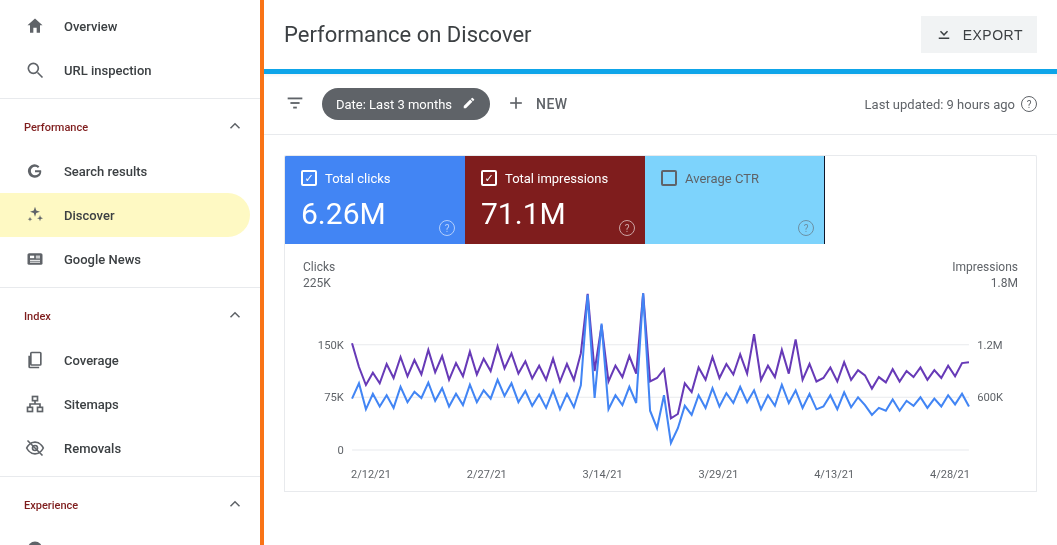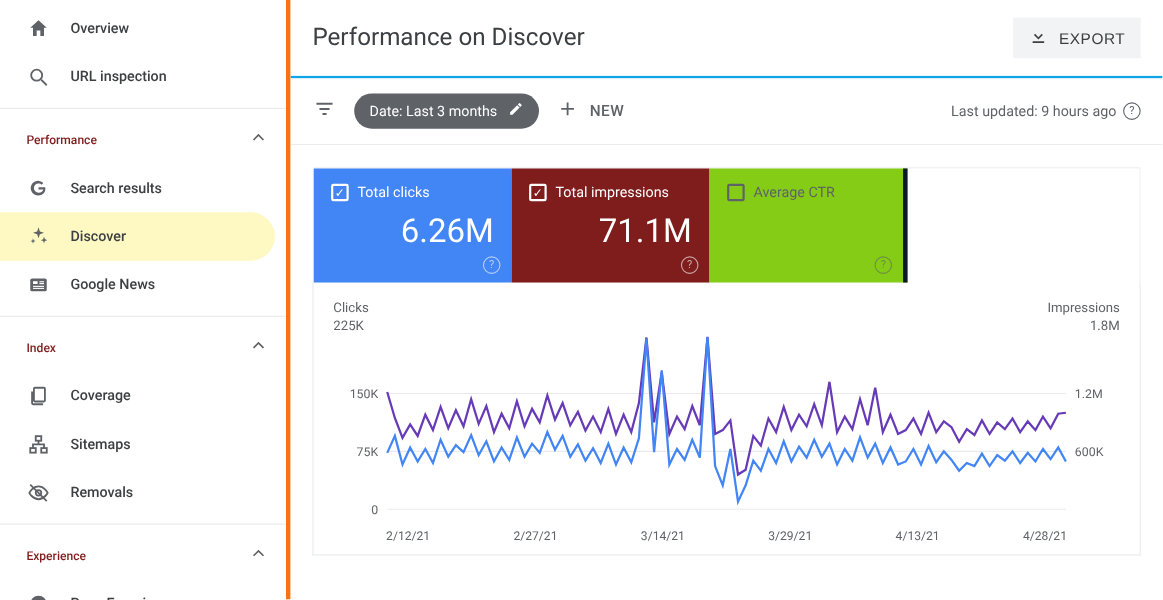--- a/index.html
+++ b/index.html
@@ -64,21 +64,21 @@
     flex: 1;
     height: 545px;
     overflow-y: auto;
     background: #fff;
   }
   .header {
     display: flex;
     align-items: center;
     justify-content: space-between;
     padding: 16px 20px 16px 20px;
-    border-bottom: 2px solid #0ea5e9;
+    border-bottom: 5px solid #0ea5e9;
     box-shadow: 0 2px 2px rgba(0,0,0,0.04);
   }
   .header h1 { font-size: 22px; font-weight: 400; color: #3c4043; }
   .export-btn {
     display: flex;
     align-items: center;
     gap: 10px;
     padding: 8px 14px;
     background: #f1f3f4;
     border: none;
@@ -131,29 +131,28 @@
   }
   .metrics-row {
     display: flex;
     border: 1px solid #e8eaed;
     border-bottom: none;
     border-radius: 2px 2px 0 0;
     overflow: hidden;
   }
   .metric {
     width: 180px;
-    height: 104px;
+    height: 88px;
     padding: 14px 16px;
     position: relative;
     cursor: pointer;
-    text-align: right;
   }
   .metric.blue { background: #4285f4; color: #fff; }
   .metric.purple { background: #7f1d1d; color: #fff; }
-  .metric.white { background: #84cc16; color: #5f6368; border-right: 4px solid #0f172a; }
+  .metric.white { background: #7dd3fc; color: #5f6368; border-right: 1px solid #0f172a; }
   .metric-top { display: flex; align-items: center; gap: 8px; font-size: 13px; }
   .metric-top .chk {
     width: 16px; height: 16px; border: 2px solid currentColor; border-radius: 2px;
     display: inline-flex; align-items: center; justify-content: center;
   }
   .metric-top .chk.checked::after {
     content: "✓"; font-size: 11px; line-height: 1;
   }
   .metric-value { font-size: 30px; font-weight: 400; margin-top: 10px; }
   .metric.white .metric-value { color: #3c4043; }

